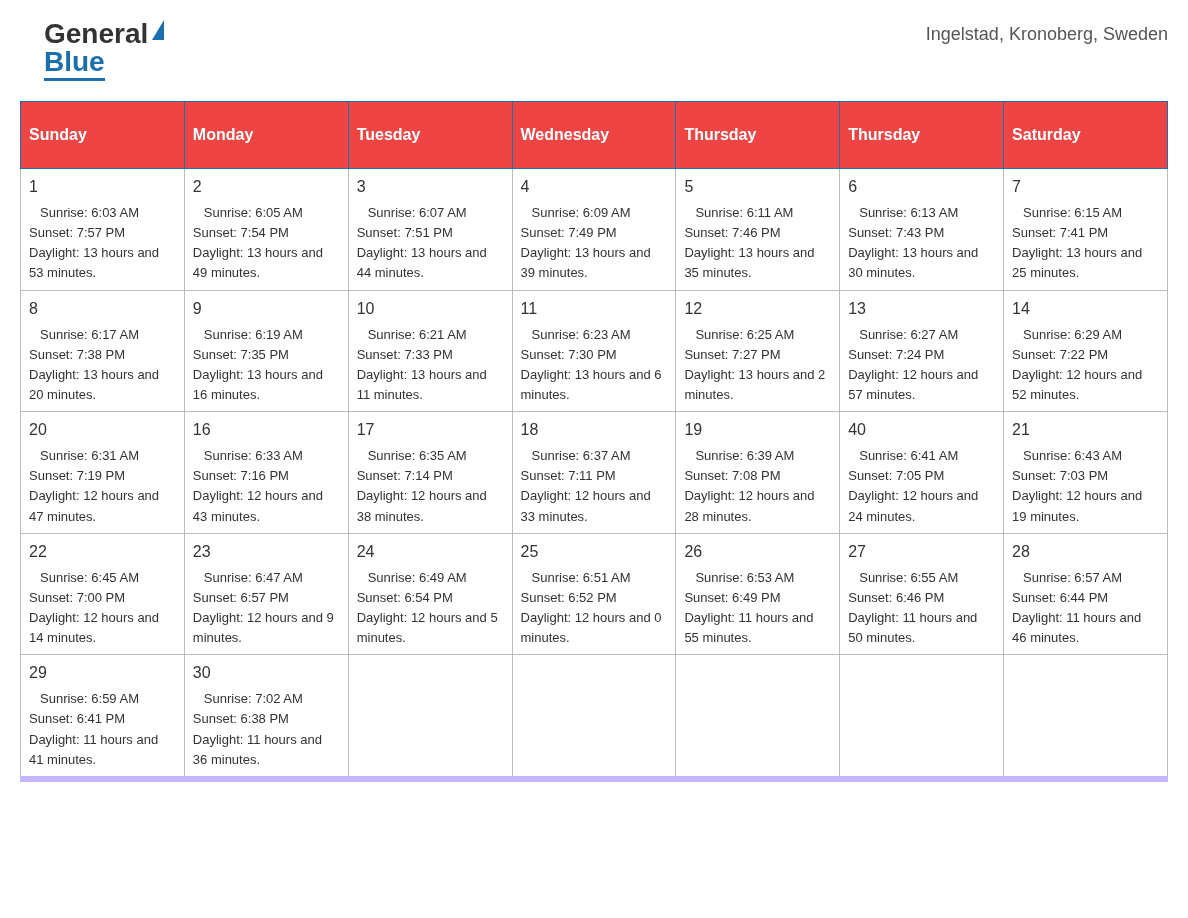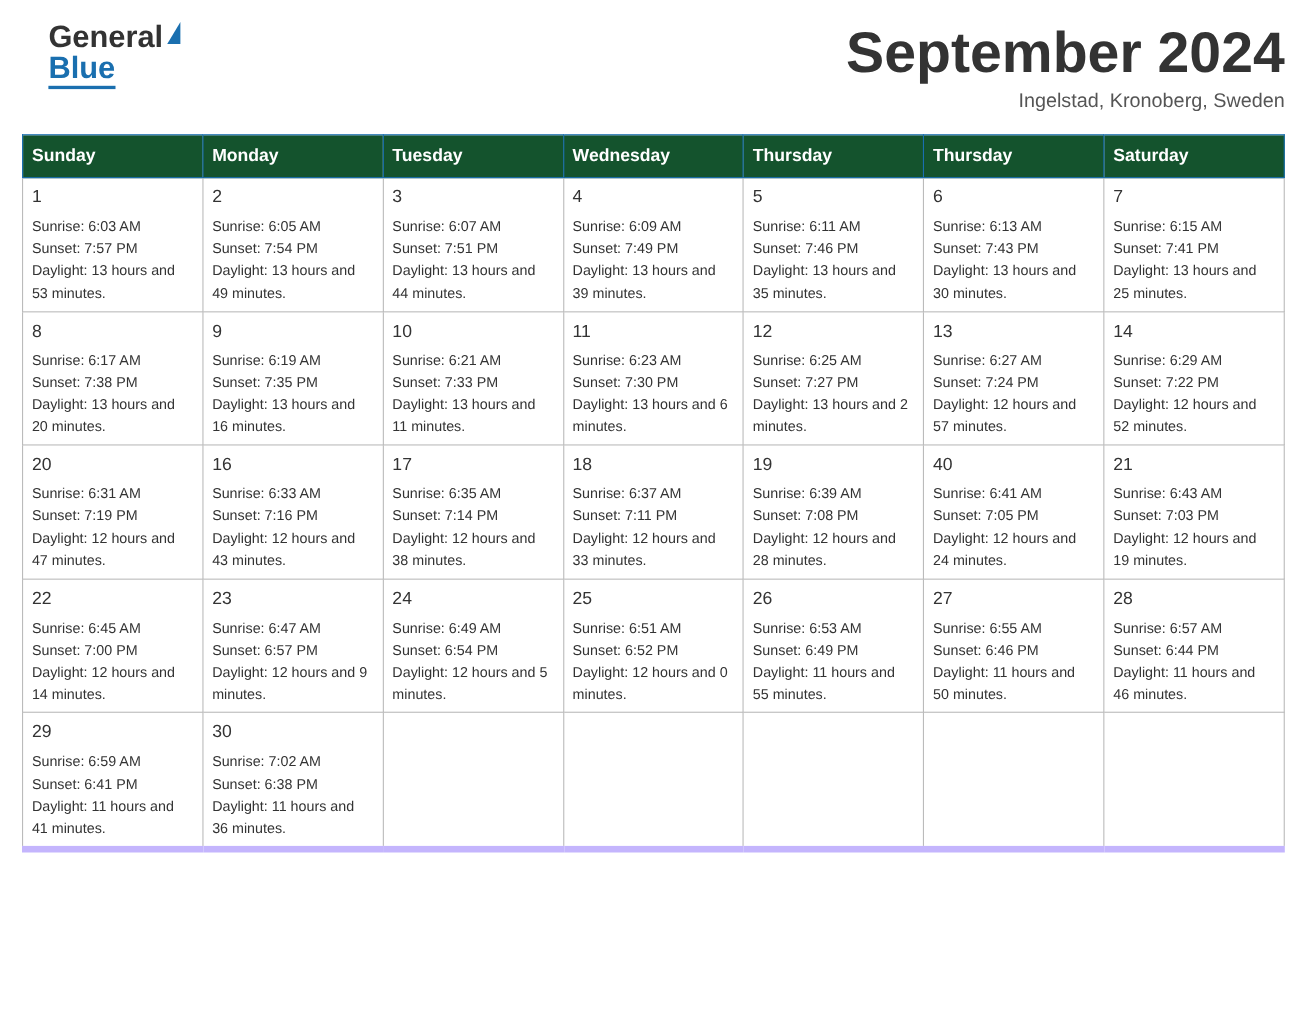--- a/index.html
+++ b/index.html
@@ -64,25 +64,25 @@
       font-size: 18px;
       color: #555;
       margin-top: 4px;
     }
     .calendar-table {
       width: 100%;
       border-collapse: collapse;
       border: 1px solid #aaa;
     }
     .calendar-table th {
-      background: #14532d;
+      background: #ef4444;
       color: #fff;
       font-size: 16px;
       font-weight: bold;
-      padding: 10px 8px;
+      padding: 24px 8px;
       text-align: left;
       border: 1px solid #1a6faf;
     }
     .calendar-table td {
       vertical-align: top;
       border: 1px solid #bbb;
       padding: 6px 8px;
       width: 14.28%;
       min-height: 100px;
       font-size: 13px;
@@ -93,20 +93,21 @@
       font-size: 16px;
       font-weight: normal;
       color: #333;
       display: block;
       margin-bottom: 4px;
     }
     .day-info {
       font-size: 13px;
       color: #333;
       line-height: 1.55;
+      margin-left: 11px;
     }
     .empty-cell {
       background: #fff;
     }
     tr:last-child td {
       border-bottom: 6px solid #c4b5fd;
     }
   </style>
 </head>
 <body>
@@ -116,21 +117,20 @@
     <div style="display:flex; align-items:center;">
       <span class="logo-general">General</span>
       <span class="logo-triangle"></span>
     </div>
     <div style="display:flex; flex-direction:column;">
       <span class="logo-blue">Blue</span>
       <div class="logo-line"></div>
     </div>
   </div>
   <div class="title-area">
-    <div class="calendar-title">September 2024</div>
     <div class="calendar-subtitle">Ingelstad, Kronoberg, Sweden</div>
   </div>
 </div>
 
 <table class="calendar-table">
   <thead>
     <tr>
       <th>Sunday</th>
       <th>Monday</th>
       <th>Tuesday</th>

